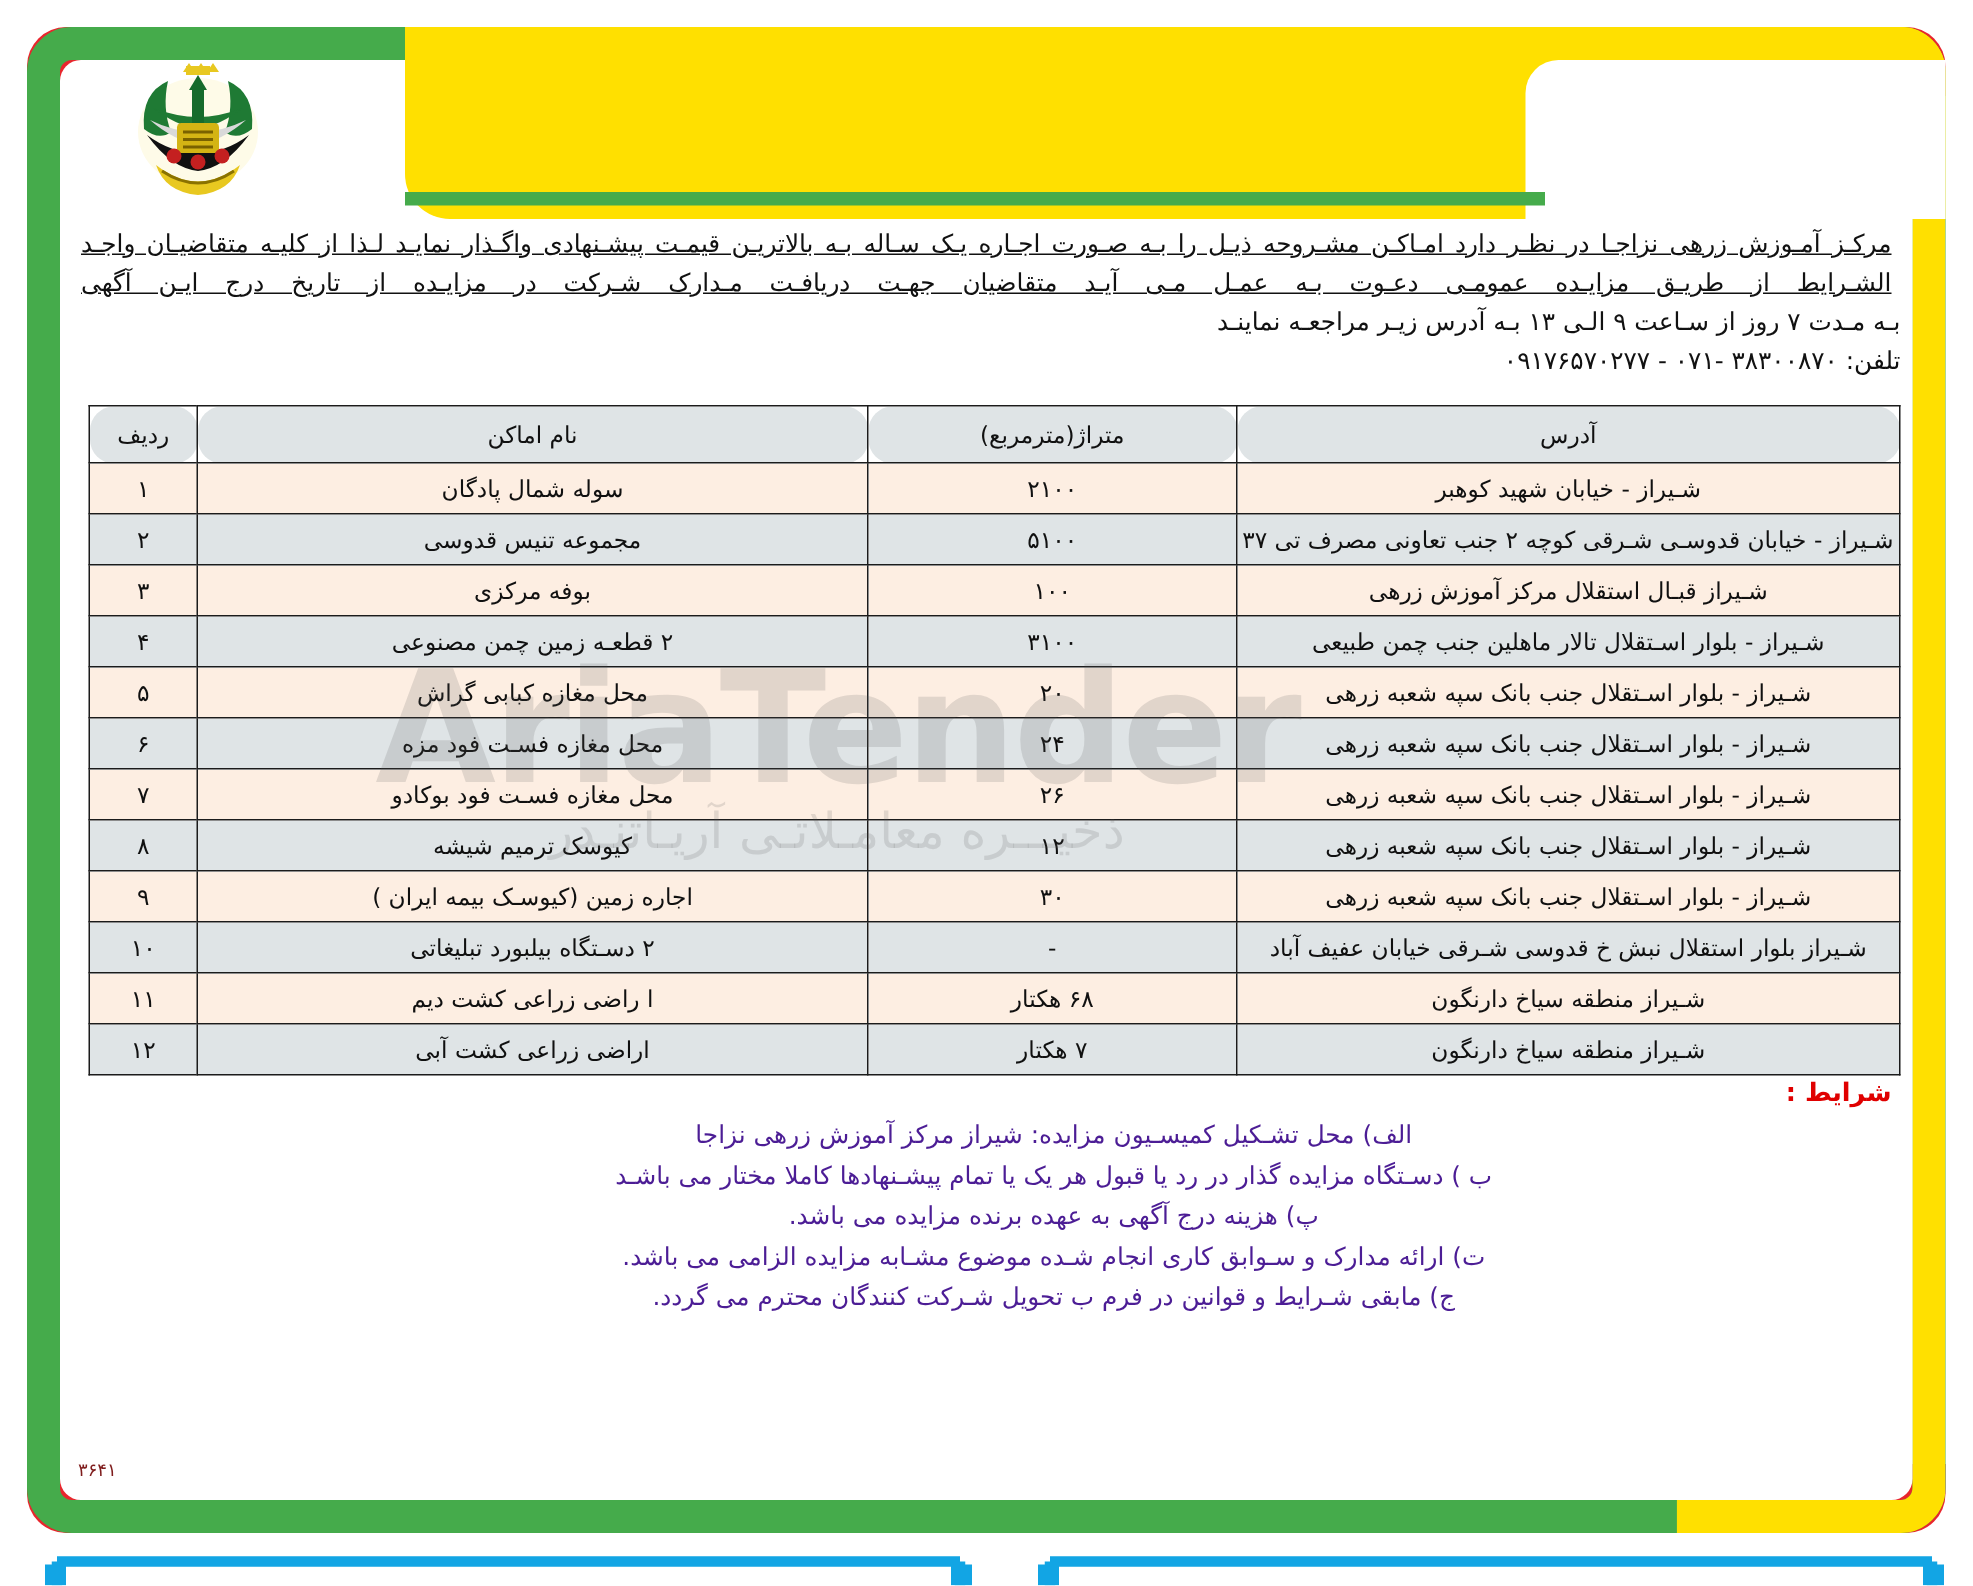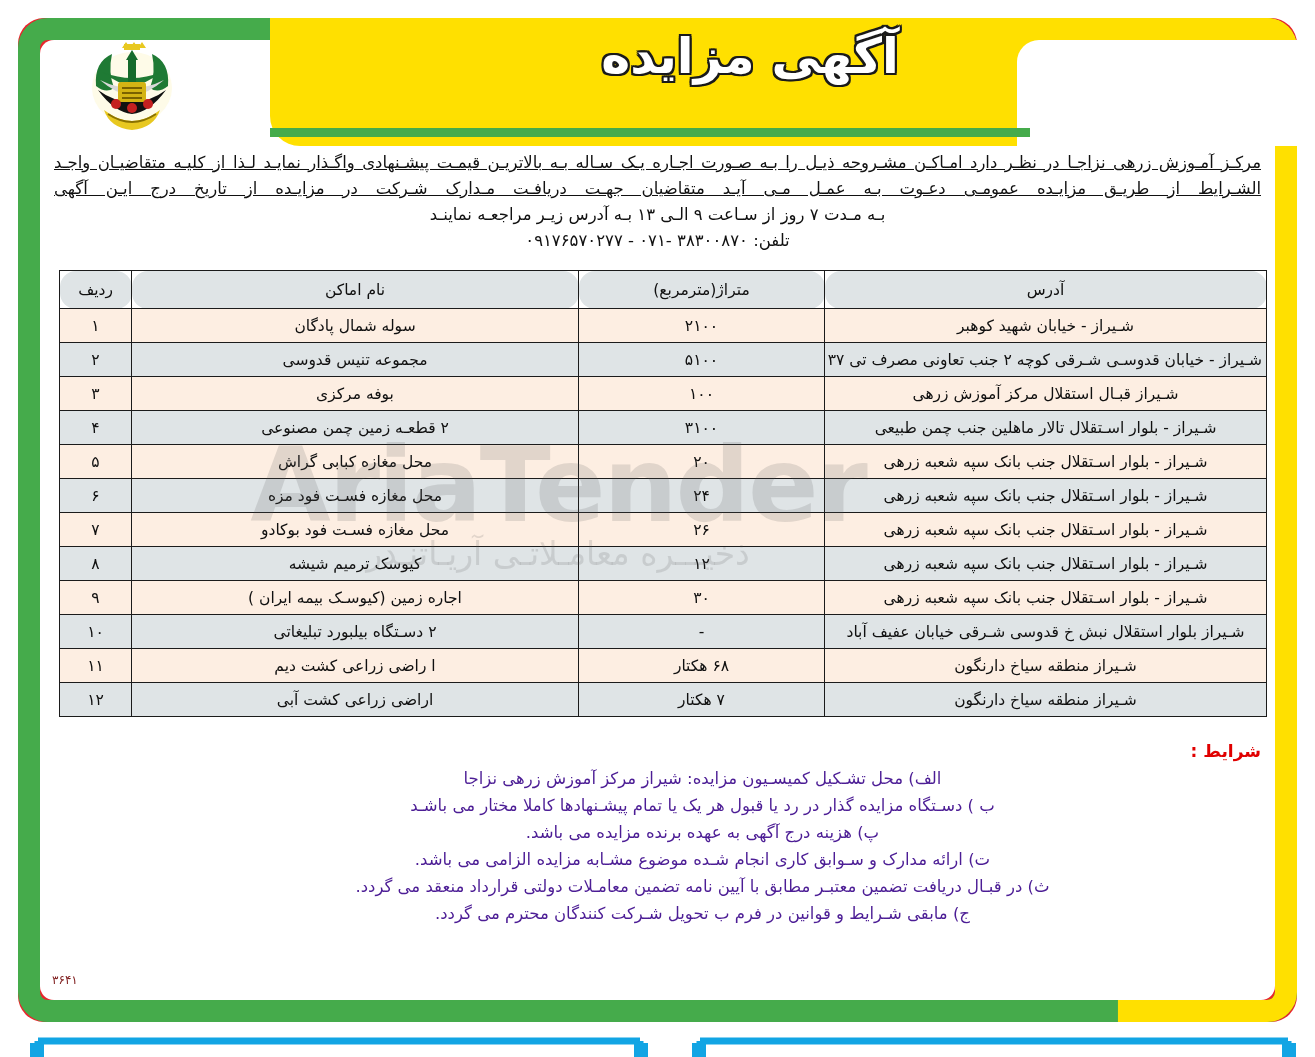--- a/index.html
+++ b/index.html
@@ -124,21 +124,21 @@
     text-align-last: justify;
     font-size: 16.5px;
     line-height: 26px;
     color: #111111;
     padding: 0 6px;
     letter-spacing: .2px;
     text-decoration: underline;
   }
   .intro-line-left {
     direction: rtl;
-    text-align: center;
+    text-align: right;
     font-size: 16.5px;
     line-height: 26px;
     color: #111111;
   }
 
   
   table.listing {
     margin-top: 16px;
     width: 1207px;
     border-collapse: collapse;
@@ -160,21 +160,21 @@
   table.listing tbody tr:nth-child(odd)  td { background: #fdeee2; }
   table.listing tbody tr:nth-child(even) td { background: #dfe4e6; }
 
   col.c-radif { width: 72px; }
   col.c-name  { width: 447px; }
   col.c-area  { width: 246px; }
   col.c-addr  { width: 442px; }
 
   
   .cond-title {
-    margin-top: 24px;
+    margin-top: 2px;
     direction: rtl;
     text-align: right;
     font-size: 17px;
     font-weight: bold;
     color: #e00000;
     padding-right: 6px;
   }
   .cond-list { direction: rtl; margin-top: 4px; }
   .cond-item {
     direction: rtl;
@@ -259,21 +259,20 @@
       <path d="M16 74 Q44 96 72 74 Q66 92 44 94 Q22 92 16 74Z" fill="#e8c820"></path>
       <path d="M20 78 Q44 94 68 78" stroke="#8a7200" stroke-width="2" fill="none"></path>
       <circle cx="28" cy="68" r="5" fill="#c42020"></circle>
       <circle cx="60" cy="68" r="5" fill="#c42020"></circle>
       <circle cx="44" cy="72" r="5" fill="#c42020"></circle>
       <path d="M36 8 h16 v6 h-16z" fill="#e8c820"></path>
       <path d="M34 12 l4 -6 l4 6 l4 -6 l4 6 l4 -6 l4 6 z" fill="#e8c820"></path>
     </svg>
   </div>
 
-  <div class="header-title">آگهی مزایده</div>
 
   <div class="watermark">
     <div class="wm-latin">AriaTender</div>
     <div class="wm-fa">ذخیـــره معامـلاتـی آریـاتنـدر</div>
   </div>
 
   <div class="content">
 
     <div class="intro">مرکـز آمـوزش زرهی نزاجـا در نظـر دارد امـاکـن مشـروحه ذیـل را بـه صـورت اجـاره یـک سـاله بـه بالاتریـن قیمـت پیشـنهادی واگـذار نمایـد لـذا از کلیـه متقاضیـان واجـد الشـرایط از طریـق مزایـده عمومـی دعـوت بـه عمـل مـی آیـد متقاضیان جهـت دریافـت مـدارک شـرکت در مزایـده از تاریخ درج ایـن آگهی</div>
     <div class="intro-line-left">بـه مـدت ۷ روز از سـاعت ۹ الـی ۱۳ بـه آدرس زیـر مراجعـه نماینـد</div>
@@ -369,21 +368,20 @@
           </tr>
         </tbody>
     </table>
 
     <div class="cond-title">شرایط :</div>
     <div class="cond-list" id="conditions-list">
         <div class="cond-item">الف) محل تشـکیل کمیسـیون مزایده: شیراز مرکز آموزش زرهی نزاجا</div>
         <div class="cond-item">ب ) دسـتگاه مزایده گذار در رد یا قبول هر یک یا تمام پیشـنهادها کاملا مختار می باشـد</div>
         <div class="cond-item">پ) هزینه درج آگهی به عهده برنده مزایده می باشد.</div>
         <div class="cond-item">ت) ارائه مدارک و سـوابق کاری انجام شـده موضوع مشـابه مزایده الزامی می باشد.</div>
-        <div class="cond-item">ث) در قبـال دریافت تضمین معتبـر مطابق با آیین نامه تضمین معامـلات دولتی قرارداد منعقد می گردد.</div>
         <div class="cond-item">ج) مابقی شـرایط و قوانین در فرم ب تحویل شـرکت کنندگان محترم می گردد.</div>
       </div>
 
   </div>
 
   <div class="page-num">۳۶۴۱</div>
 
   <div class="bottom-brackets">
     <svg viewBox="0 0 1315 34" width="1315" height="34" aria-hidden="true">
       <path d="M38 18 L38 34 M38 18 L640 18 M640 18 L640 34" stroke="#12a5e4" stroke-width="7" fill="none"></path>

